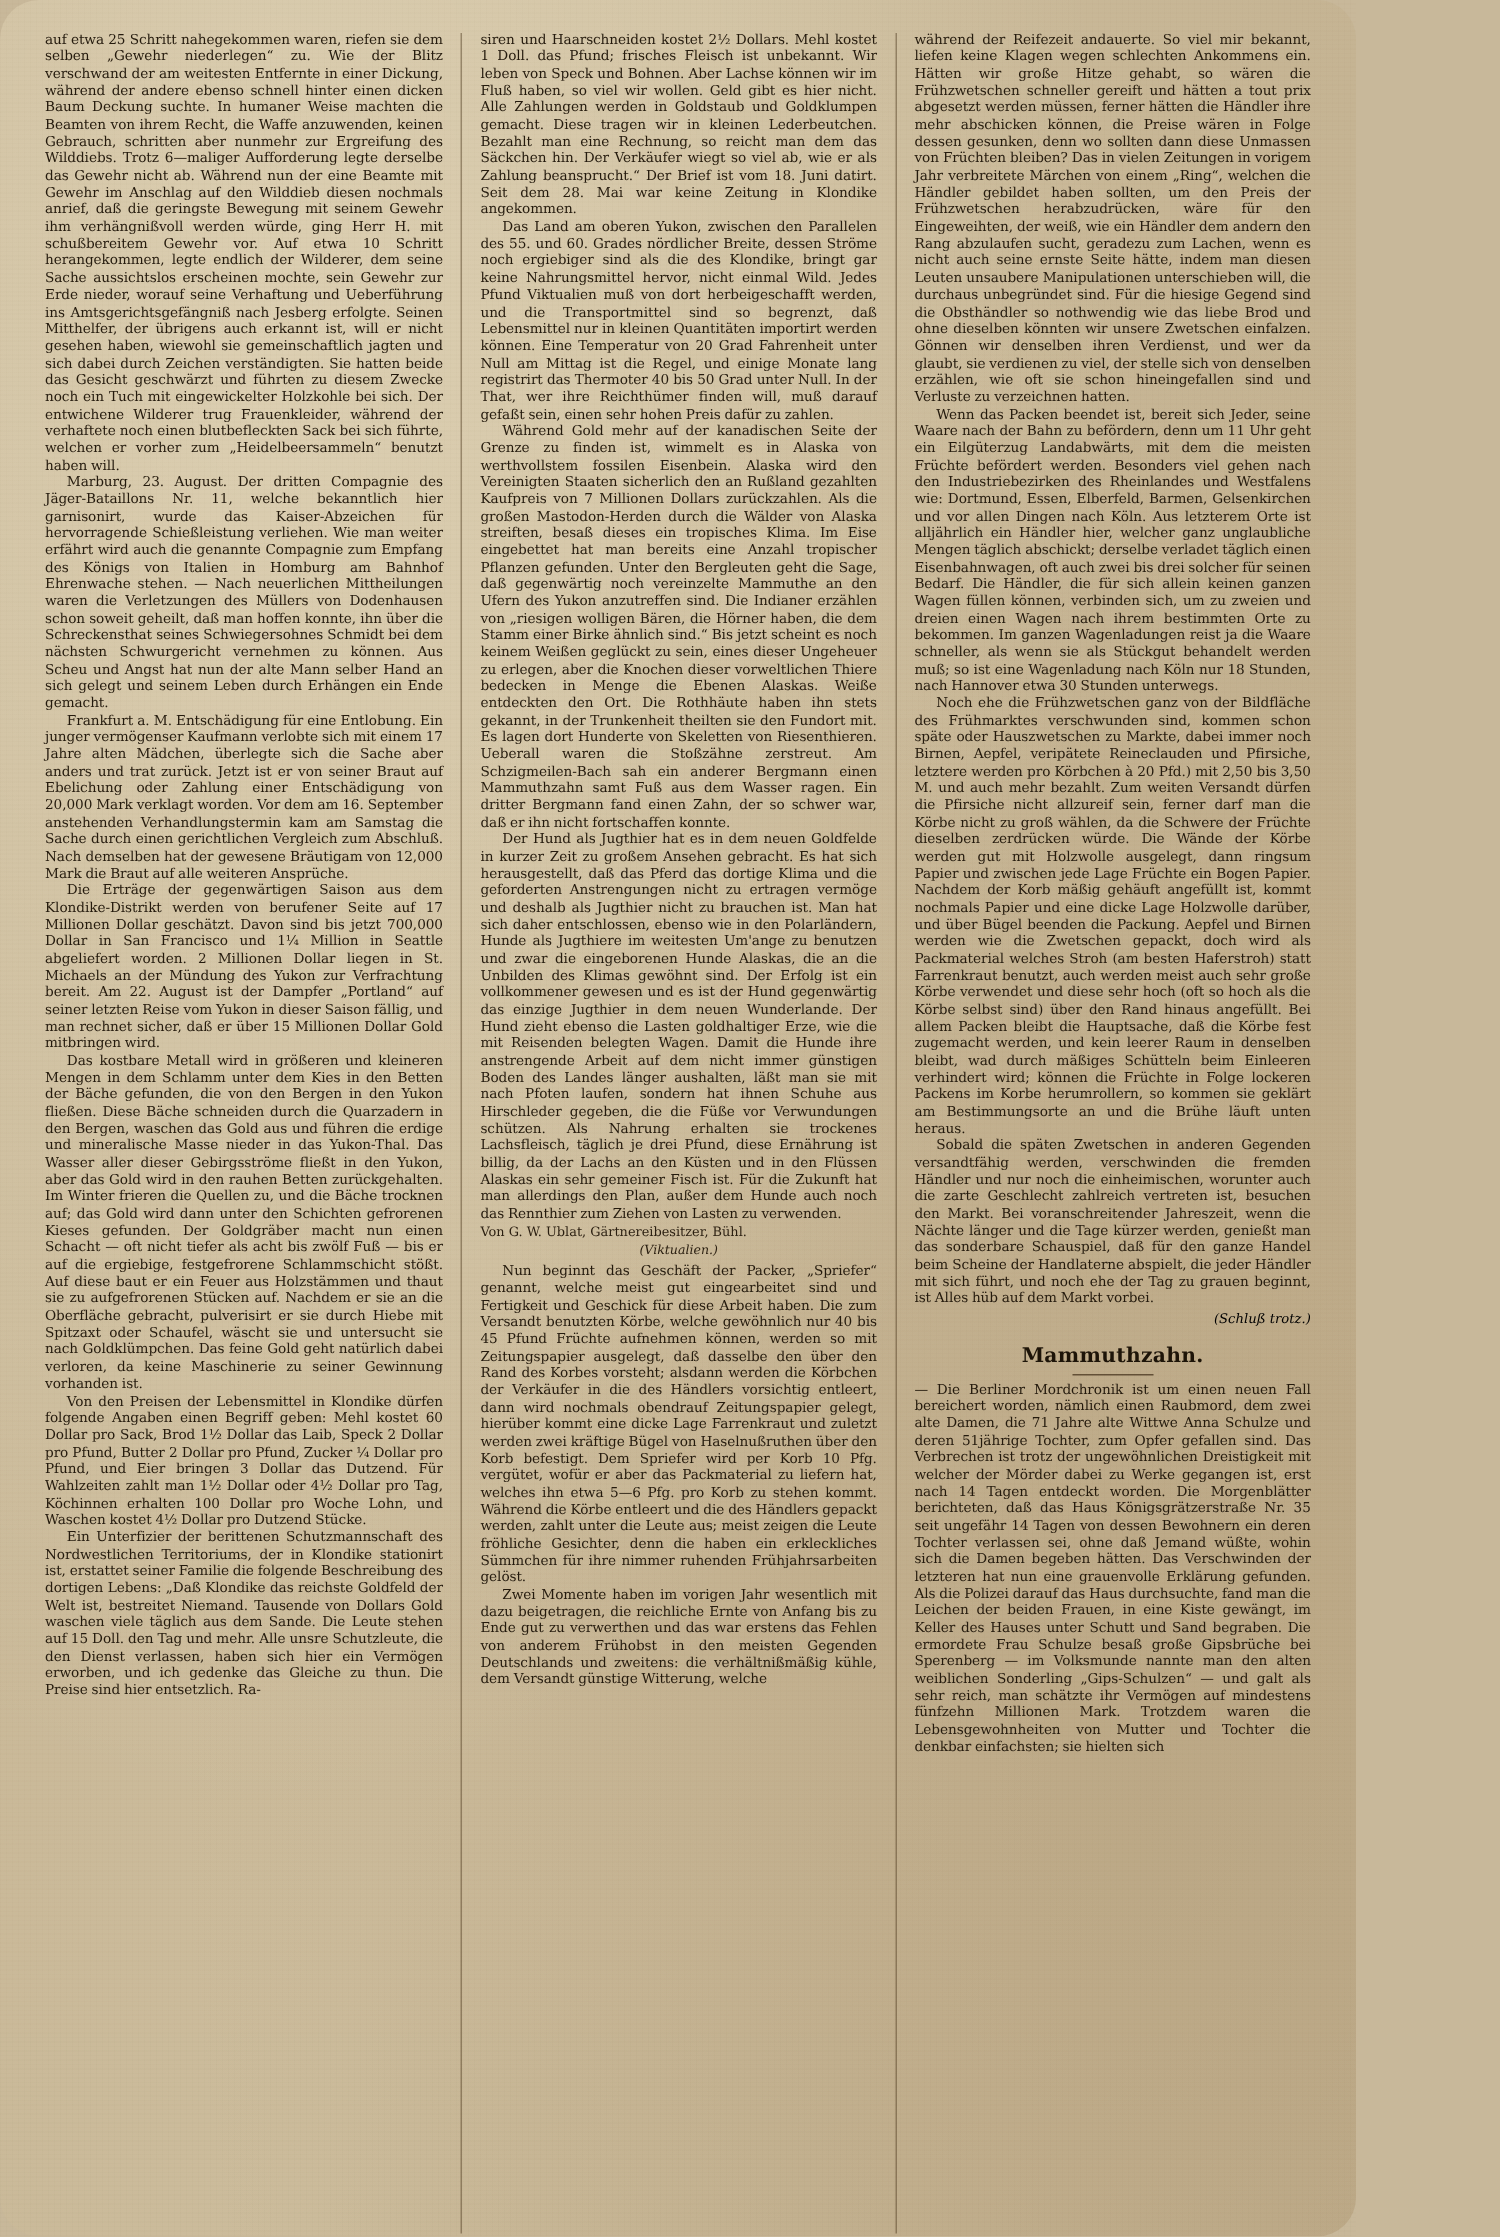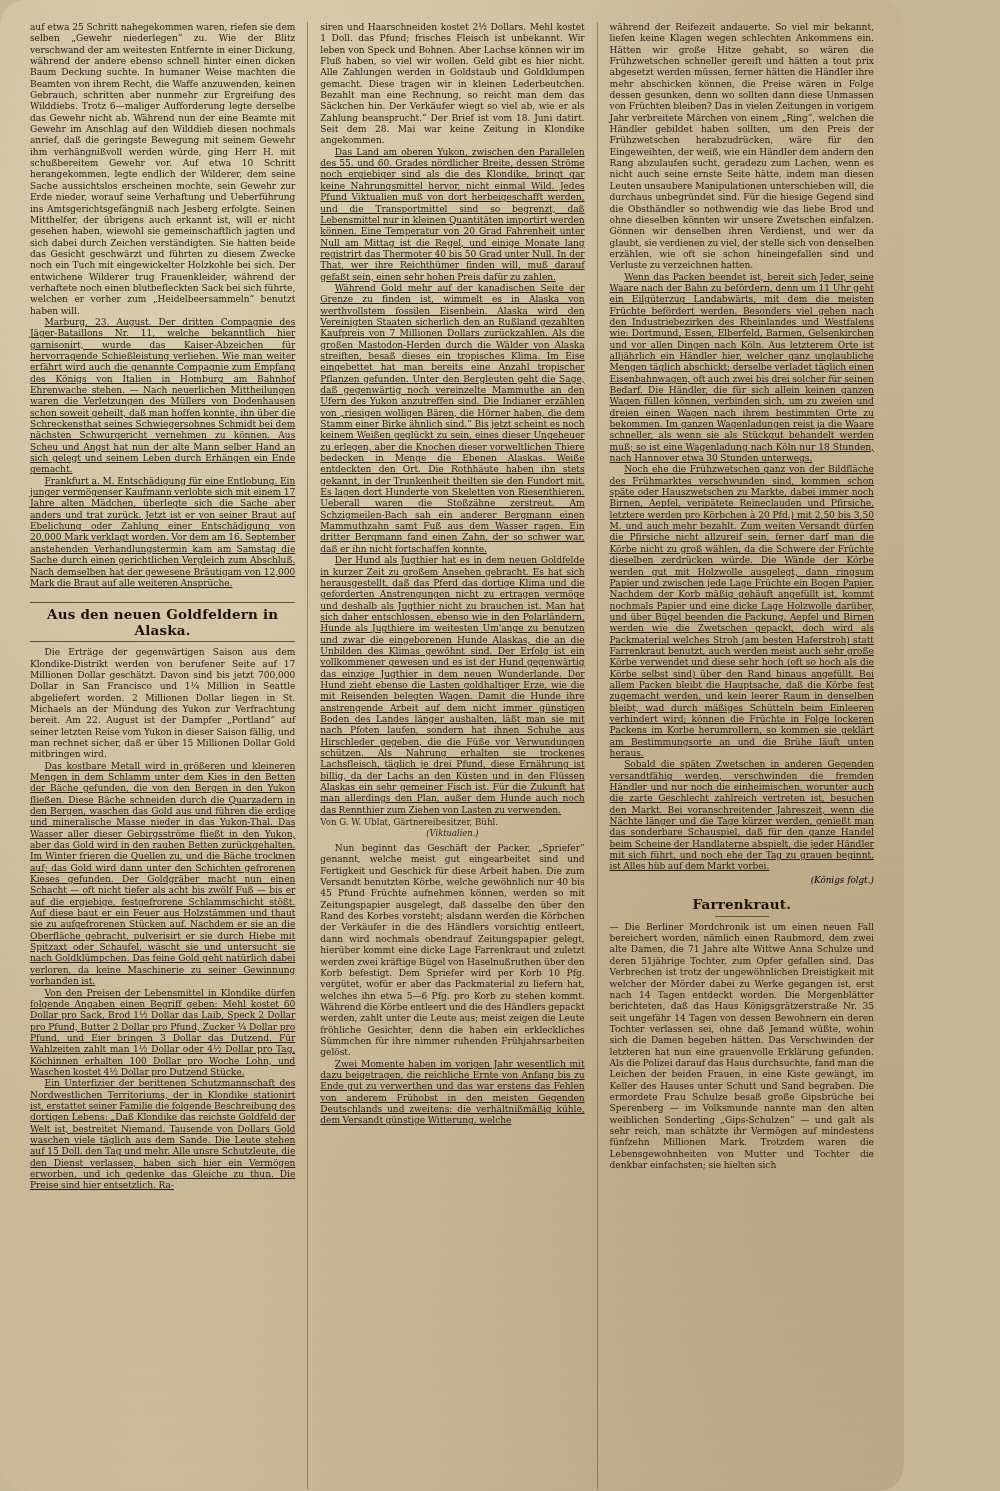--- a/index.html
+++ b/index.html
@@ -60,21 +60,21 @@
     text-align: justify;
     color: #241a0d;
     hyphens: auto;
     -webkit-hyphens: auto;
     letter-spacing: -0.05px;
     word-spacing: -0.3px;
     margin: 0;
     text-indent: 1.6em;
   }
   .txt.noindent { text-indent: 0; }
-  .txt + .txt { margin-top: 0; text-decoration: underline; }
+  .txt + .txt { margin-top: 0; }
   .headline {
     font-family: "DejaVu Serif", serif;
     font-weight: bold;
     font-size: 13.5px;
     text-align: center;
     color: #1d1408;
     margin: 11px 0 4px 0;
     letter-spacing: 0.2px;
   }
   .headline.boxed {
@@ -112,21 +112,20 @@
 </head>
 <body>
 
 <div id="page">
   <div class="columns">
 
     <div class="col">
       <p class="txt noindent">auf etwa 25 Schritt nahegekommen waren, riefen sie dem selben „Gewehr niederlegen“ zu. Wie der Blitz verschwand der am weitesten Entfernte in einer Dickung, während der andere ebenso schnell hinter einen dicken Baum Deckung suchte. In humaner Weise machten die Beamten von ihrem Recht, die Waffe anzuwenden, keinen Gebrauch, schritten aber nunmehr zur Ergreifung des Wilddiebs. Trotz 6—maliger Aufforderung legte derselbe das Gewehr nicht ab. Während nun der eine Beamte mit Gewehr im Anschlag auf den Wilddieb diesen nochmals anrief, daß die geringste Bewegung mit seinem Gewehr ihm verhängnißvoll werden würde, ging Herr H. mit schußbereitem Gewehr vor. Auf etwa 10 Schritt herangekommen, legte endlich der Wilderer, dem seine Sache aussichtslos erscheinen mochte, sein Gewehr zur Erde nieder, worauf seine Verhaftung und Ueberführung ins Amtsgerichtsgefängniß nach Jesberg erfolgte. Seinen Mitthelfer, der übrigens auch erkannt ist, will er nicht gesehen haben, wiewohl sie gemeinschaftlich jagten und sich dabei durch Zeichen verständigten. Sie hatten beide das Gesicht geschwärzt und führten zu diesem Zwecke noch ein Tuch mit eingewickelter Holzkohle bei sich. Der entwichene Wilderer trug Frauenkleider, während der verhaftete noch einen blutbefleckten Sack bei sich führte, welchen er vorher zum „Heidelbeersammeln“ benutzt haben will.</p>
       <p class="txt">Marburg, 23. August. Der dritten Compagnie des Jäger-Bataillons Nr. 11, welche bekanntlich hier garnisonirt, wurde das Kaiser-Abzeichen für hervorragende Schießleistung verliehen. Wie man weiter erfährt wird auch die genannte Compagnie zum Empfang des Königs von Italien in Homburg am Bahnhof Ehrenwache stehen. — Nach neuerlichen Mittheilungen waren die Verletzungen des Müllers von Dodenhausen schon soweit geheilt, daß man hoffen konnte, ihn über die Schreckensthat seines Schwiegersohnes Schmidt bei dem nächsten Schwurgericht vernehmen zu können. Aus Scheu und Angst hat nun der alte Mann selber Hand an sich gelegt und seinem Leben durch Erhängen ein Ende gemacht.</p>
       <p class="txt">Frankfurt a. M. Entschädigung für eine Entlobung. Ein junger vermögenser Kaufmann verlobte sich mit einem 17 Jahre alten Mädchen, überlegte sich die Sache aber anders und trat zurück. Jetzt ist er von seiner Braut auf Ebelichung oder Zahlung einer Entschädigung von 20,000 Mark verklagt worden. Vor dem am 16. September anstehenden Verhandlungstermin kam am Samstag die Sache durch einen gerichtlichen Vergleich zum Abschluß. Nach demselben hat der gewesene Bräutigam von 12,000 Mark die Braut auf alle weiteren Ansprüche.</p>
-      <h2 class="headline boxed">Aus den neuen Goldfeldern in Alaska.</h2>
       <p class="txt">Die Erträge der gegenwärtigen Saison aus dem Klondike-Distrikt werden von berufener Seite auf 17 Millionen Dollar geschätzt. Davon sind bis jetzt 700,000 Dollar in San Francisco und 1¼ Million in Seattle abgeliefert worden. 2 Millionen Dollar liegen in St. Michaels an der Mündung des Yukon zur Verfrachtung bereit. Am 22. August ist der Dampfer „Portland“ auf seiner letzten Reise vom Yukon in dieser Saison fällig, und man rechnet sicher, daß er über 15 Millionen Dollar Gold mitbringen wird.</p>
       <p class="txt">Das kostbare Metall wird in größeren und kleineren Mengen in dem Schlamm unter dem Kies in den Betten der Bäche gefunden, die von den Bergen in den Yukon fließen. Diese Bäche schneiden durch die Quarzadern in den Bergen, waschen das Gold aus und führen die erdige und mineralische Masse nieder in das Yukon-Thal. Das Wasser aller dieser Gebirgsströme fließt in den Yukon, aber das Gold wird in den rauhen Betten zurückgehalten. Im Winter frieren die Quellen zu, und die Bäche trocknen auf; das Gold wird dann unter den Schichten gefrorenen Kieses gefunden. Der Goldgräber macht nun einen Schacht — oft nicht tiefer als acht bis zwölf Fuß — bis er auf die ergiebige, festgefrorene Schlammschicht stößt. Auf diese baut er ein Feuer aus Holzstämmen und thaut sie zu aufgefrorenen Stücken auf. Nachdem er sie an die Oberfläche gebracht, pulverisirt er sie durch Hiebe mit Spitzaxt oder Schaufel, wäscht sie und untersucht sie nach Goldklümpchen. Das feine Gold geht natürlich dabei verloren, da keine Maschinerie zu seiner Gewinnung vorhanden ist.</p>
       <p class="txt">Von den Preisen der Lebensmittel in Klondike dürfen folgende Angaben einen Begriff geben: Mehl kostet 60 Dollar pro Sack, Brod 1½ Dollar das Laib, Speck 2 Dollar pro Pfund, Butter 2 Dollar pro Pfund, Zucker ¼ Dollar pro Pfund, und Eier bringen 3 Dollar das Dutzend. Für Wahlzeiten zahlt man 1½ Dollar oder 4½ Dollar pro Tag, Köchinnen erhalten 100 Dollar pro Woche Lohn, und Waschen kostet 4½ Dollar pro Dutzend Stücke.</p>
       <p class="txt">Ein Unterfizier der berittenen Schutzmannschaft des Nordwestlichen Territoriums, der in Klondike stationirt ist, erstattet seiner Familie die folgende Beschreibung des dortigen Lebens: „Daß Klondike das reichste Goldfeld der Welt ist, bestreitet Niemand. Tausende von Dollars Gold waschen viele täglich aus dem Sande. Die Leute stehen auf 15 Doll. den Tag und mehr. Alle unsre Schutzleute, die den Dienst verlassen, haben sich hier ein Vermögen erworben, und ich gedenke das Gleiche zu thun. Die Preise sind hier entsetzlich. Ra-</p>
     </div>
 
     <div class="col">
       <p class="txt noindent">siren und Haarschneiden kostet 2½ Dollars. Mehl kostet 1 Doll. das Pfund; frisches Fleisch ist unbekannt. Wir leben von Speck und Bohnen. Aber Lachse können wir im Fluß haben, so viel wir wollen. Geld gibt es hier nicht. Alle Zahlungen werden in Goldstaub und Goldklumpen gemacht. Diese tragen wir in kleinen Lederbeutchen. Bezahlt man eine Rechnung, so reicht man dem das Säckchen hin. Der Verkäufer wiegt so viel ab, wie er als Zahlung beansprucht.“ Der Brief ist vom 18. Juni datirt. Seit dem 28. Mai war keine Zeitung in Klondike angekommen.</p>
       <p class="txt">Das Land am oberen Yukon, zwischen den Parallelen des 55. und 60. Grades nördlicher Breite, dessen Ströme noch ergiebiger sind als die des Klondike, bringt gar keine Nahrungsmittel hervor, nicht einmal Wild. Jedes Pfund Viktualien muß von dort herbeigeschafft werden, und die Transportmittel sind so begrenzt, daß Lebensmittel nur in kleinen Quantitäten importirt werden können. Eine Temperatur von 20 Grad Fahrenheit unter Null am Mittag ist die Regel, und einige Monate lang registrirt das Thermoter 40 bis 50 Grad unter Null. In der That, wer ihre Reichthümer finden will, muß darauf gefaßt sein, einen sehr hohen Preis dafür zu zahlen.</p>
       <p class="txt">Während Gold mehr auf der kanadischen Seite der Grenze zu finden ist, wimmelt es in Alaska von werthvollstem fossilen Eisenbein. Alaska wird den Vereinigten Staaten sicherlich den an Rußland gezahlten Kaufpreis von 7 Millionen Dollars zurückzahlen. Als die großen Mastodon-Herden durch die Wälder von Alaska streiften, besaß dieses ein tropisches Klima. Im Eise eingebettet hat man bereits eine Anzahl tropischer Pflanzen gefunden. Unter den Bergleuten geht die Sage, daß gegenwärtig noch vereinzelte Mammuthe an den Ufern des Yukon anzutreffen sind. Die Indianer erzählen von „riesigen wolligen Bären, die Hörner haben, die dem Stamm einer Birke ähnlich sind.“ Bis jetzt scheint es noch keinem Weißen geglückt zu sein, eines dieser Ungeheuer zu erlegen, aber die Knochen dieser vorweltlichen Thiere bedecken in Menge die Ebenen Alaskas. Weiße entdeckten den Ort. Die Rothhäute haben ihn stets gekannt, in der Trunkenheit theilten sie den Fundort mit. Es lagen dort Hunderte von Skeletten von Riesenthieren. Ueberall waren die Stoßzähne zerstreut. Am Schzigmeilen-Bach sah ein anderer Bergmann einen Mammuthzahn samt Fuß aus dem Wasser ragen. Ein dritter Bergmann fand einen Zahn, der so schwer war, daß er ihn nicht fortschaffen konnte.</p>
@@ -135,20 +134,20 @@
       <p class="contd">(Viktualien.)</p>
       <p class="txt">Nun beginnt das Geschäft der Packer, „Spriefer“ genannt, welche meist gut eingearbeitet sind und Fertigkeit und Geschick für diese Arbeit haben. Die zum Versandt benutzten Körbe, welche gewöhnlich nur 40 bis 45 Pfund Früchte aufnehmen können, werden so mit Zeitungspapier ausgelegt, daß dasselbe den über den Rand des Korbes vorsteht; alsdann werden die Körbchen der Verkäufer in die des Händlers vorsichtig entleert, dann wird nochmals obendrauf Zeitungspapier gelegt, hierüber kommt eine dicke Lage Farrenkraut und zuletzt werden zwei kräftige Bügel von Haselnußruthen über den Korb befestigt. Dem Spriefer wird per Korb 10 Pfg. vergütet, wofür er aber das Packmaterial zu liefern hat, welches ihn etwa 5—6 Pfg. pro Korb zu stehen kommt. Während die Körbe entleert und die des Händlers gepackt werden, zahlt unter die Leute aus; meist zeigen die Leute fröhliche Gesichter, denn die haben ein erkleckliches Sümmchen für ihre nimmer ruhenden Frühjahrsarbeiten gelöst.</p>
       <p class="txt">Zwei Momente haben im vorigen Jahr wesentlich mit dazu beigetragen, die reichliche Ernte von Anfang bis zu Ende gut zu verwerthen und das war erstens das Fehlen von anderem Frühobst in den meisten Gegenden Deutschlands und zweitens: die verhältnißmäßig kühle, dem Versandt günstige Witterung, welche</p>
     </div>
 
     <div class="col">
       <p class="txt noindent">während der Reifezeit andauerte. So viel mir bekannt, liefen keine Klagen wegen schlechten Ankommens ein. Hätten wir große Hitze gehabt, so wären die Frühzwetschen schneller gereift und hätten a tout prix abgesetzt werden müssen, ferner hätten die Händler ihre mehr abschicken können, die Preise wären in Folge dessen gesunken, denn wo sollten dann diese Unmassen von Früchten bleiben? Das in vielen Zeitungen in vorigem Jahr verbreitete Märchen von einem „Ring“, welchen die Händler gebildet haben sollten, um den Preis der Frühzwetschen herabzudrücken, wäre für den Eingeweihten, der weiß, wie ein Händler dem andern den Rang abzulaufen sucht, geradezu zum Lachen, wenn es nicht auch seine ernste Seite hätte, indem man diesen Leuten unsaubere Manipulationen unterschieben will, die durchaus unbegründet sind. Für die hiesige Gegend sind die Obsthändler so nothwendig wie das liebe Brod und ohne dieselben könnten wir unsere Zwetschen einfalzen. Gönnen wir denselben ihren Verdienst, und wer da glaubt, sie verdienen zu viel, der stelle sich von denselben erzählen, wie oft sie schon hineingefallen sind und Verluste zu verzeichnen hatten.</p>
       <p class="txt">Wenn das Packen beendet ist, bereit sich Jeder, seine Waare nach der Bahn zu befördern, denn um 11 Uhr geht ein Eilgüterzug Landabwärts, mit dem die meisten Früchte befördert werden. Besonders viel gehen nach den Industriebezirken des Rheinlandes und Westfalens wie: Dortmund, Essen, Elberfeld, Barmen, Gelsenkirchen und vor allen Dingen nach Köln. Aus letzterem Orte ist alljährlich ein Händler hier, welcher ganz unglaubliche Mengen täglich abschickt; derselbe verladet täglich einen Eisenbahnwagen, oft auch zwei bis drei solcher für seinen Bedarf. Die Händler, die für sich allein keinen ganzen Wagen füllen können, verbinden sich, um zu zweien und dreien einen Wagen nach ihrem bestimmten Orte zu bekommen. Im ganzen Wagenladungen reist ja die Waare schneller, als wenn sie als Stückgut behandelt werden muß; so ist eine Wagenladung nach Köln nur 18 Stunden, nach Hannover etwa 30 Stunden unterwegs.</p>
       <p class="txt">Noch ehe die Frühzwetschen ganz von der Bildfläche des Frühmarktes verschwunden sind, kommen schon späte oder Hauszwetschen zu Markte, dabei immer noch Birnen, Aepfel, veripätete Reineclauden und Pfirsiche, letztere werden pro Körbchen à 20 Pfd.) mit 2,50 bis 3,50 M. und auch mehr bezahlt. Zum weiten Versandt dürfen die Pfirsiche nicht allzureif sein, ferner darf man die Körbe nicht zu groß wählen, da die Schwere der Früchte dieselben zerdrücken würde. Die Wände der Körbe werden gut mit Holzwolle ausgelegt, dann ringsum Papier und zwischen jede Lage Früchte ein Bogen Papier. Nachdem der Korb mäßig gehäuft angefüllt ist, kommt nochmals Papier und eine dicke Lage Holzwolle darüber, und über Bügel beenden die Packung. Aepfel und Birnen werden wie die Zwetschen gepackt, doch wird als Packmaterial welches Stroh (am besten Haferstroh) statt Farrenkraut benutzt, auch werden meist auch sehr große Körbe verwendet und diese sehr hoch (oft so hoch als die Körbe selbst sind) über den Rand hinaus angefüllt. Bei allem Packen bleibt die Hauptsache, daß die Körbe fest zugemacht werden, und kein leerer Raum in denselben bleibt, wad durch mäßiges Schütteln beim Einleeren verhindert wird; können die Früchte in Folge lockeren Packens im Korbe herumrollern, so kommen sie geklärt am Bestimmungsorte an und die Brühe läuft unten heraus.</p>
       <p class="txt">Sobald die späten Zwetschen in anderen Gegenden versandtfähig werden, verschwinden die fremden Händler und nur noch die einheimischen, worunter auch die zarte Geschlecht zahlreich vertreten ist, besuchen den Markt. Bei voranschreitender Jahreszeit, wenn die Nächte länger und die Tage kürzer werden, genießt man das sonderbare Schauspiel, daß für den ganze Handel beim Scheine der Handlaterne abspielt, die jeder Händler mit sich führt, und noch ehe der Tag zu grauen beginnt, ist Alles hüb auf dem Markt vorbei.</p>
-      <p class="endnote">(Königs folgt.)</p>
-      <h2 class="headline">Farrenkraut.</h2>
+      <p class="endnote">(Schluß trotz.)</p>
+      <h2 class="headline">Mammuthzahn.</h2>
       <div class="rule-short"></div>
       <p class="txt noindent">— Die Berliner Mordchronik ist um einen neuen Fall bereichert worden, nämlich einen Raubmord, dem zwei alte Damen, die 71 Jahre alte Wittwe Anna Schulze und deren 51jährige Tochter, zum Opfer gefallen sind. Das Verbrechen ist trotz der ungewöhnlichen Dreistigkeit mit welcher der Mörder dabei zu Werke gegangen ist, erst nach 14 Tagen entdeckt worden. Die Morgenblätter berichteten, daß das Haus Königsgrätzerstraße Nr. 35 seit ungefähr 14 Tagen von dessen Bewohnern ein deren Tochter verlassen sei, ohne daß Jemand wüßte, wohin sich die Damen begeben hätten. Das Verschwinden der letzteren hat nun eine grauenvolle Erklärung gefunden. Als die Polizei darauf das Haus durchsuchte, fand man die Leichen der beiden Frauen, in eine Kiste gewängt, im Keller des Hauses unter Schutt und Sand begraben. Die ermordete Frau Schulze besaß große Gipsbrüche bei Sperenberg — im Volksmunde nannte man den alten weiblichen Sonderling „Gips-Schulzen“ — und galt als sehr reich, man schätzte ihr Vermögen auf mindestens fünfzehn Millionen Mark. Trotzdem waren die Lebensgewohnheiten von Mutter und Tochter die denkbar einfachsten; sie hielten sich</p>
     </div>
 
   </div>
 </div>
 
 </body></html>

